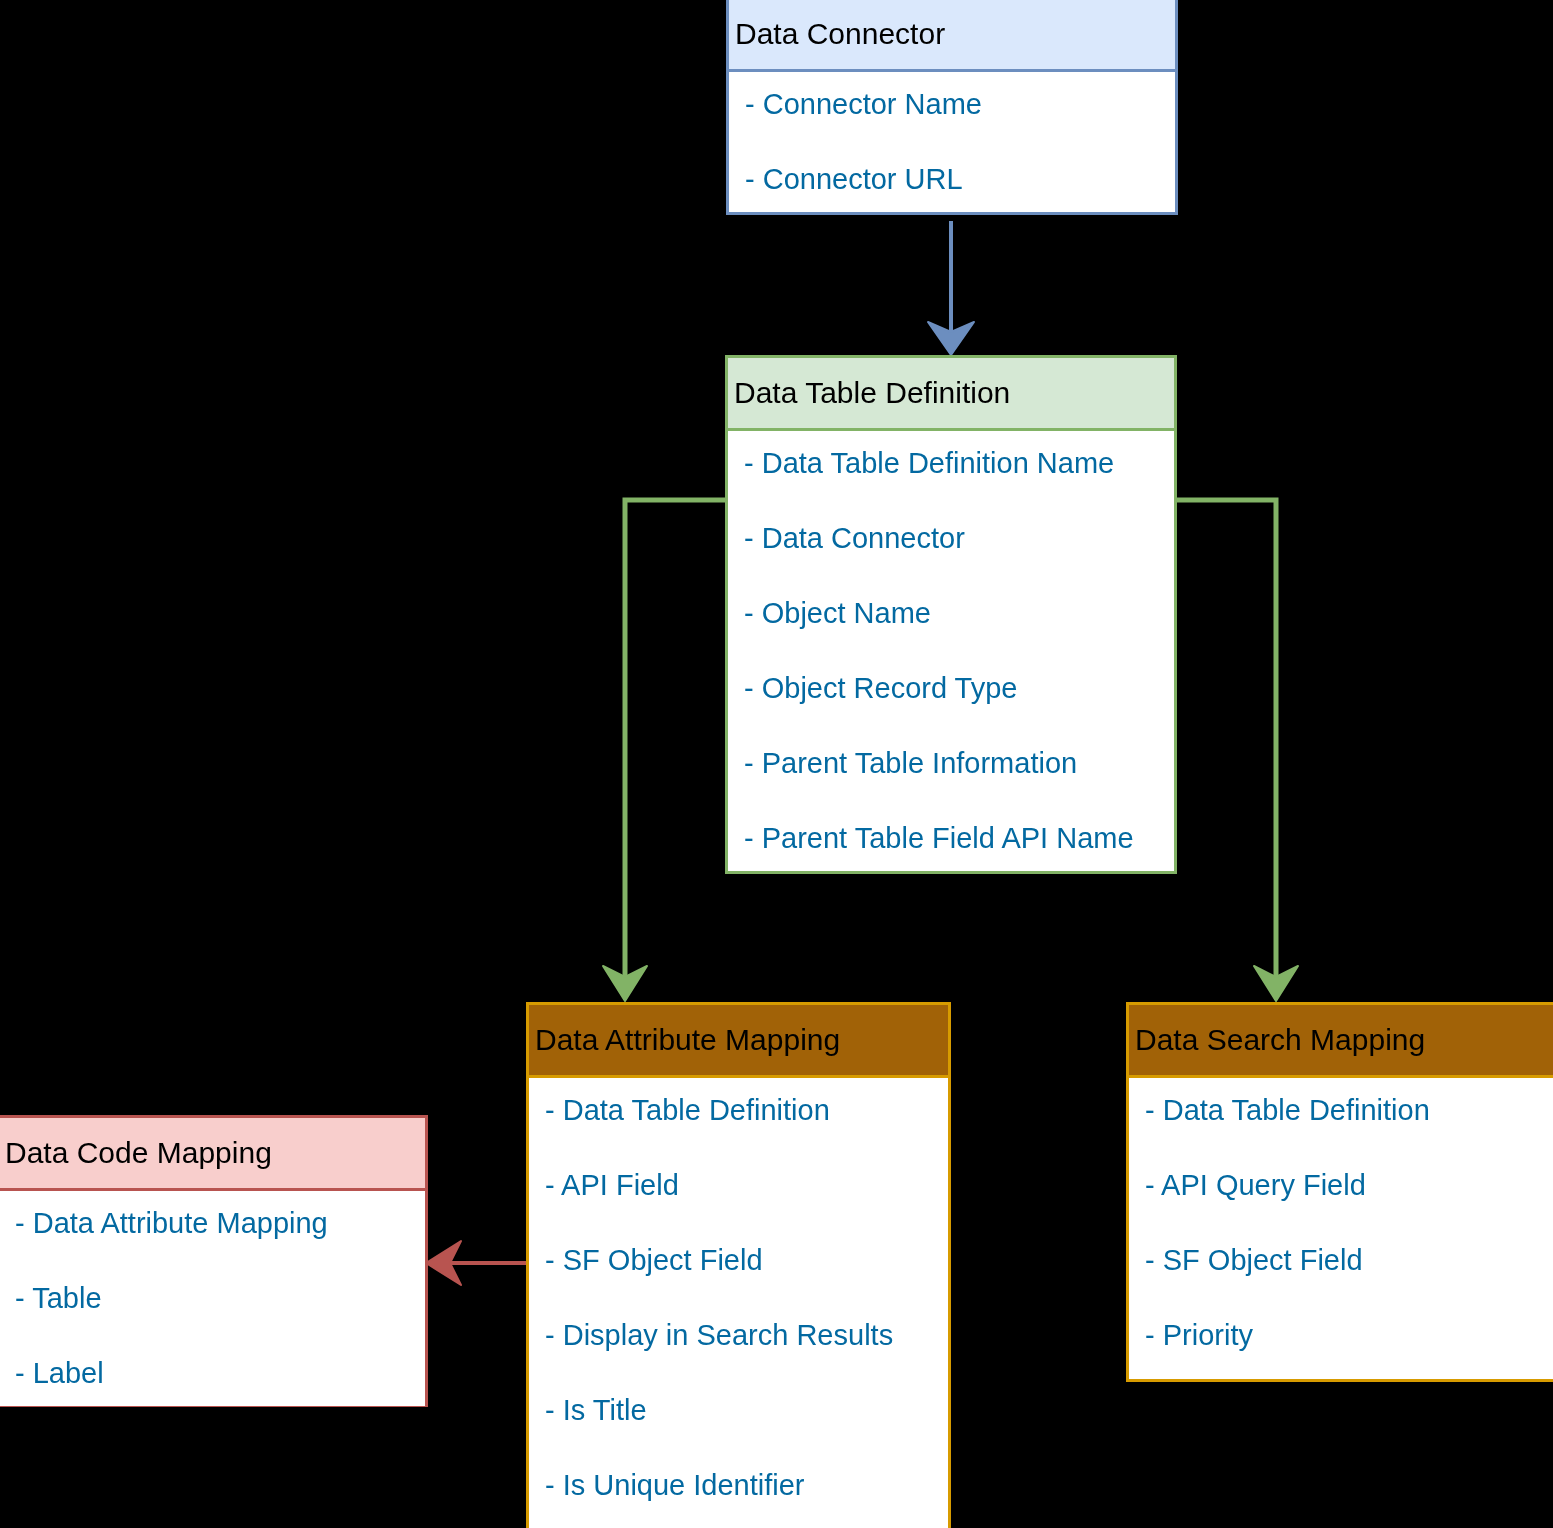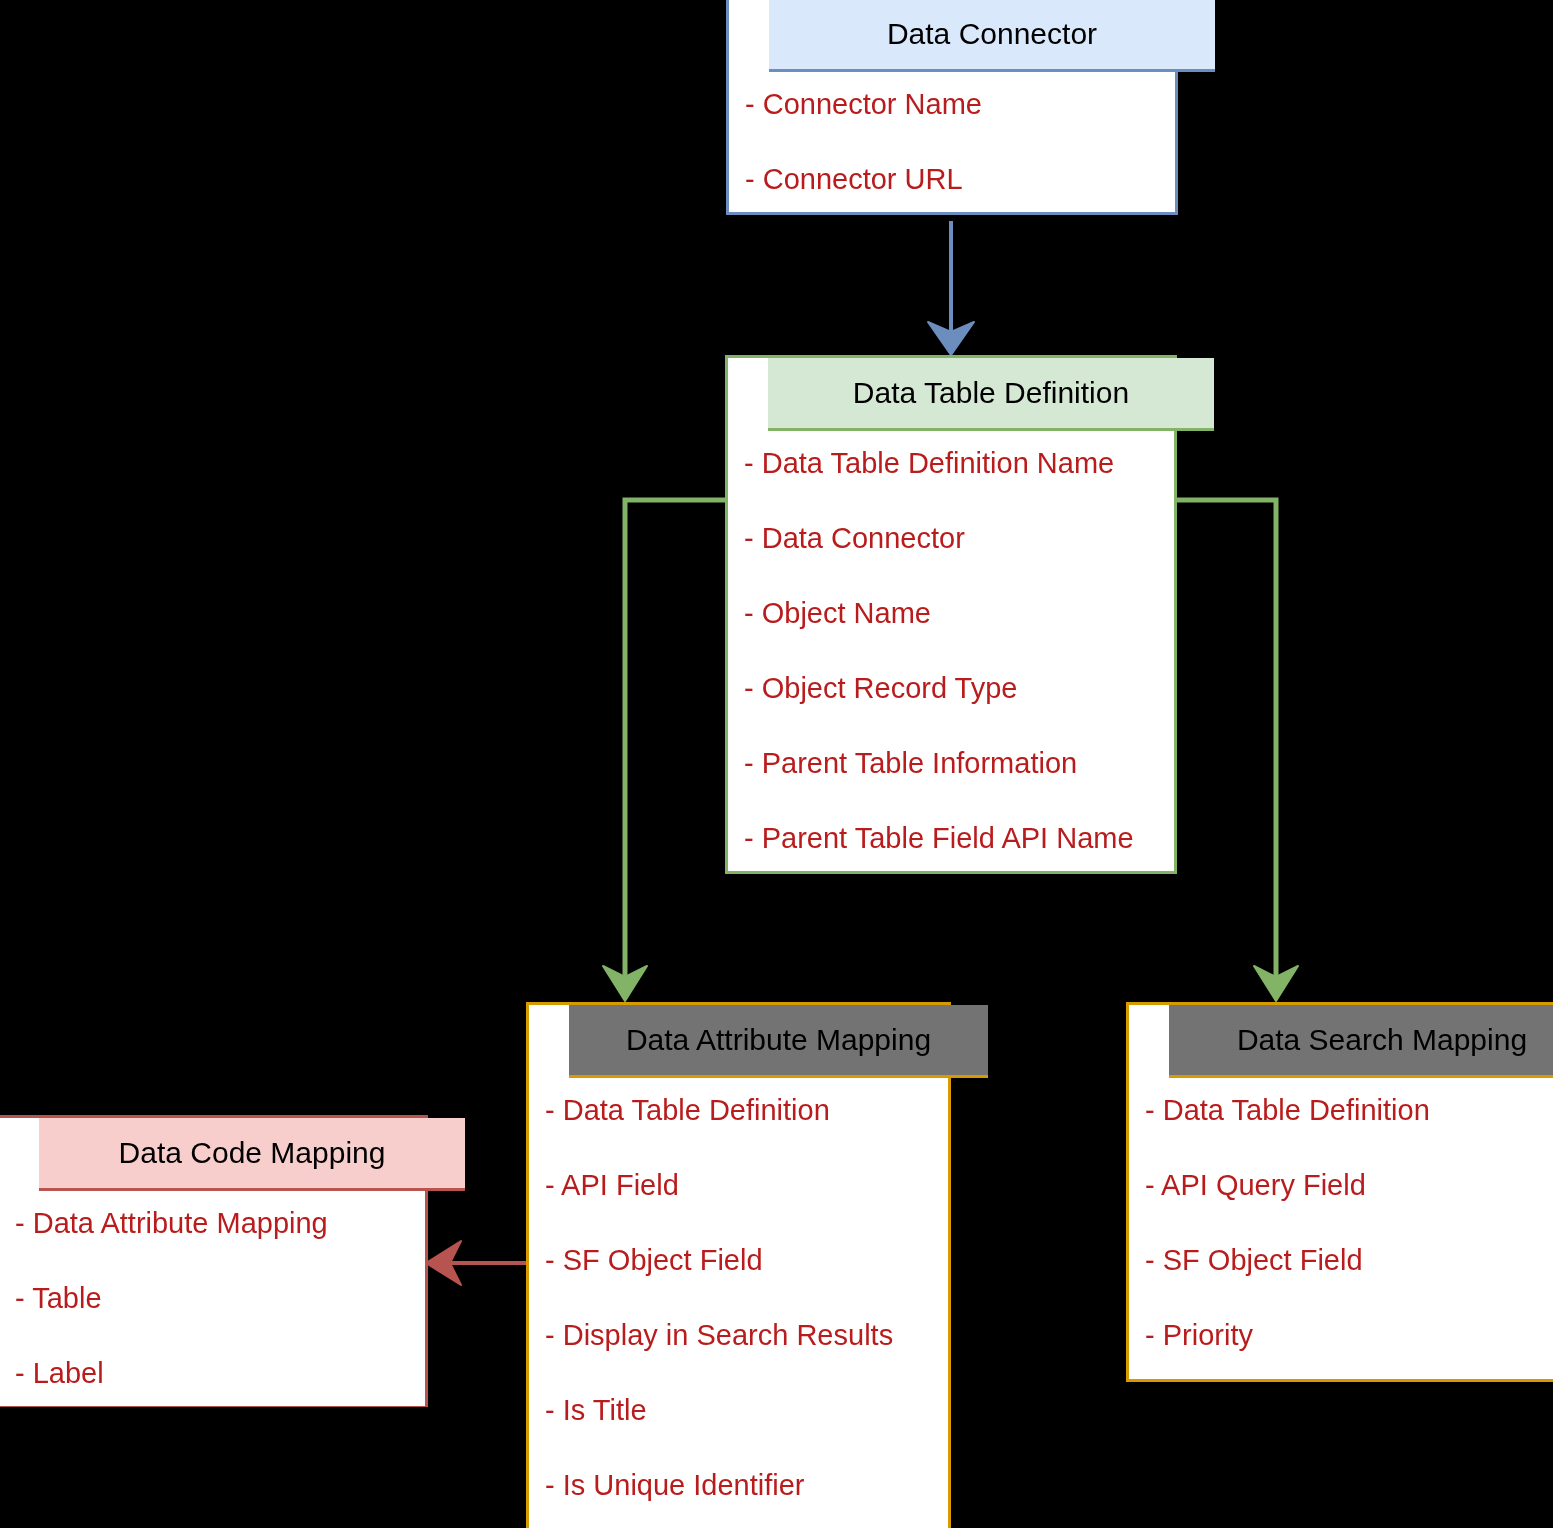--- a/index.html
+++ b/index.html
@@ -18,51 +18,49 @@
   .entity {
     position: absolute;
     box-sizing: border-box;
     border-width: 3px;
     border-style: solid;
     background: #ffffff;
   }
   .entity-header {
     box-sizing: border-box;
     width: 100%;
-    text-align: center;
     font-size: 30px;
     line-height: 1;
     color: #000000;
     padding: 20px 6px 20px 6px;
     border-bottom-width: 3px;
     border-bottom-style: solid;
     white-space: nowrap;
-    margin-left: 40px;
   }
   .entity-body {
     box-sizing: border-box;
     padding: 18px 18px 18px 16px;
     background: #ffffff;
   }
   .attr {
     font-size: 29px;
     line-height: 1;
-    color: #b91c1c;
+    color: #0369a1;
     white-space: nowrap;
     margin-bottom: 46px;
   }
   .attr:last-child { margin-bottom: 0; }
 
   
   .theme-blue   { border-color: #6c8ebf; }
   .theme-blue   > .entity-header { background: #dae8fc; border-bottom-color: #6c8ebf; }
   .theme-green  { border-color: #82b366; }
   .theme-green  > .entity-header { background: #d5e8d4; border-bottom-color: #82b366; }
   .theme-orange { border-color: #d79b00; }
-  .theme-orange > .entity-header { background: #737373; border-bottom-color: #d79b00; }
+  .theme-orange > .entity-header { background: #a16207; border-bottom-color: #d79b00; }
   .theme-red    { border-color: #b85450; }
   .theme-red    > .entity-header { background: #f8cecc; border-bottom-color: #b85450; }
 
   
   #ent-data-connector        { left: 726px;  top: -4px;   width: 452px; }
   #ent-data-table-definition { left: 725px;  top: 355px;  width: 452px; }
   #ent-data-attribute-mapping{ left: 526px;  top: 1002px; width: 425px; height: 530px; }
   #ent-data-search-mapping   { left: 1126px; top: 1002px; width: 432px; height: 380px; }
   #ent-data-code-mapping     { left: -4px;   top: 1115px; width: 432px; height: 292px; }
 

